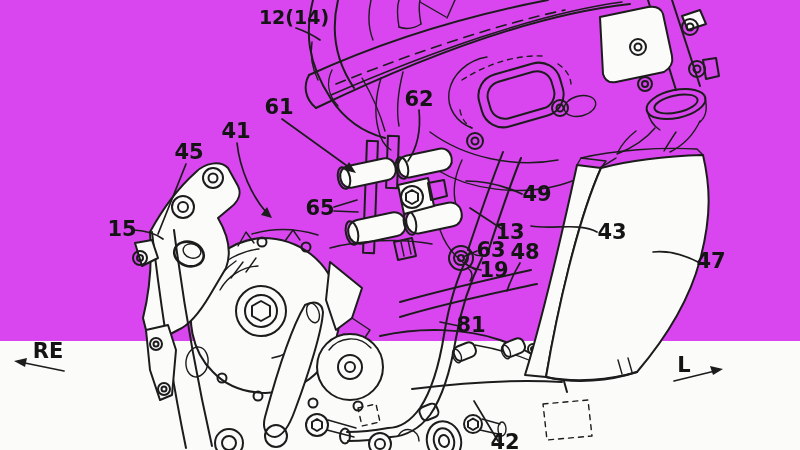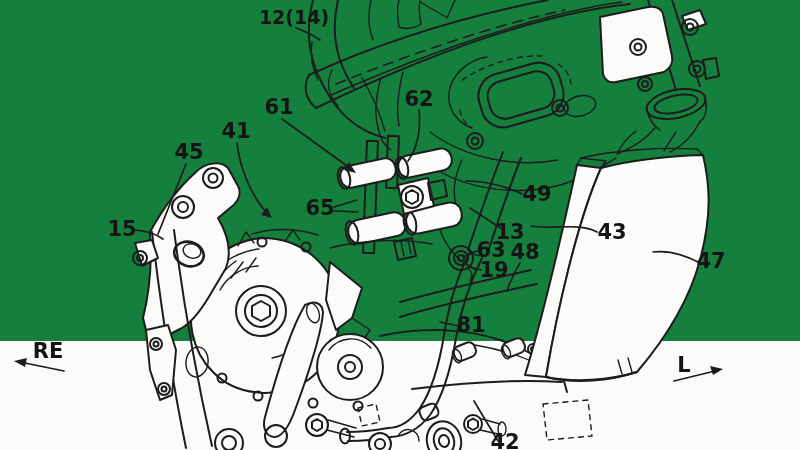--- a/index.html
+++ b/index.html
@@ -1,16 +1,16 @@
 <!DOCTYPE html>
 <html><head>
 <meta charset="utf-8">
 <style>
   html,body{margin:0;padding:0;width:800px;height:450px;overflow:hidden;background:#fbfbfa;}
-  .stage{position:relative;width:800px;height:341px;background:#15803d;}
+  .stage{position:relative;width:800px;height:341px;background:#d946ef;}
   svg{display:block;}
   svg *{vector-effect:non-scaling-stroke;}
   path,line,rect,circle,ellipse,polyline,polygon{fill:none;stroke:#1c1c1c;stroke-width:2;stroke-linecap:round;stroke-linejoin:round;}
   .thin{stroke-width:1.4;}
   .thick{stroke-width:2.6;}
   .dash{stroke-dasharray:10 7;stroke-width:1.6;}
   .dash2{stroke-dasharray:5 5;stroke-width:1.4;}
   .lead{stroke-width:1.7;}
   .wfill{fill:#fbfbfa;}
   .solid{fill:#1c1c1c;stroke:none;}

